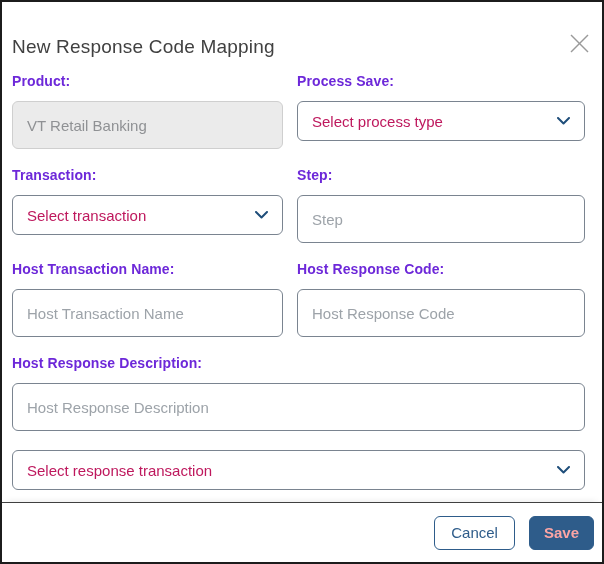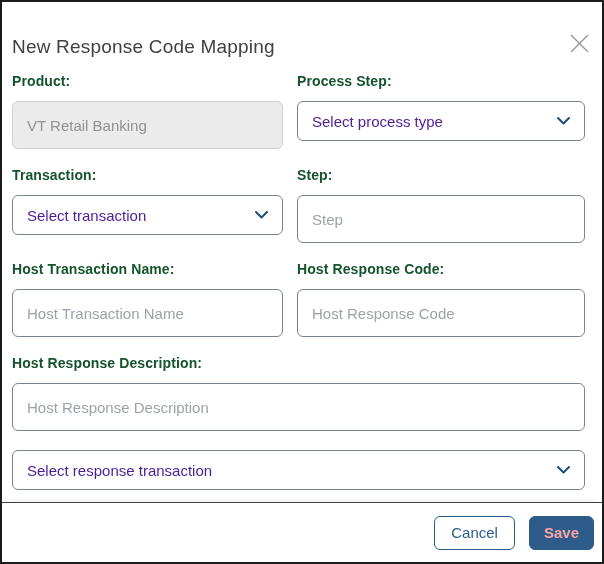--- a/index.html
+++ b/index.html
@@ -48,21 +48,21 @@
     column-gap: 14px;
     margin-bottom: 19px;
   }
   .form-row.full { grid-template-columns: 1fr; }
 
   .field-group { display: flex; flex-direction: column; }
   .field-label {
     font-size: 14px;
     line-height: 15px;
     font-weight: 700;
-    color: #14532d;
+    color: #6d28d9;
     margin-bottom: 12px;
     letter-spacing: 0.1px;
   }
 
   .text-input {
     height: 48px;
     width: 100%;
     border: 1px solid #7a8490;
     border-radius: 6px;
     padding: 0 14px;
@@ -86,21 +86,21 @@
     border-radius: 6px;
     padding: 0 14px;
     display: flex;
     align-items: center;
     justify-content: space-between;
     background: #fff;
     cursor: pointer;
   }
   .select-placeholder {
     font-size: 15px;
-    color: #4c1d95;
+    color: #be185d;
     white-space: nowrap;
     overflow: hidden;
   }
   .chevron { flex: 0 0 auto; margin-left: 8px; display: flex; }
 
   .modal-footer {
     position: absolute;
     left: 0; right: 0; bottom: 0;
     height: 60px;
     background: #fff;
@@ -153,21 +153,21 @@
   </div>
 
   <div class="modal-body">
 
     <div class="form-row">
       <div class="field-group">
         <div class="field-label">Product:</div>
         <input class="text-input" type="text" disabled="" value="VT Retail Banking" style="">
       </div>
       <div class="field-group">
-        <div class="field-label">Process Step:</div>
+        <div class="field-label">Process Save:</div>
         <div class="select-box" role="combobox">
           <span class="select-placeholder">Select process type</span>
           <span class="chevron">
             <svg width="13" height="8" viewBox="0 0 13 8">
                 <path d="M1 1l5.5 5.5L12 1" stroke="#1f4e7a" stroke-width="2" fill="none" stroke-linecap="round" stroke-linejoin="round"></path>
               </svg>
           </span>
         </div>
       </div>
     </div>

